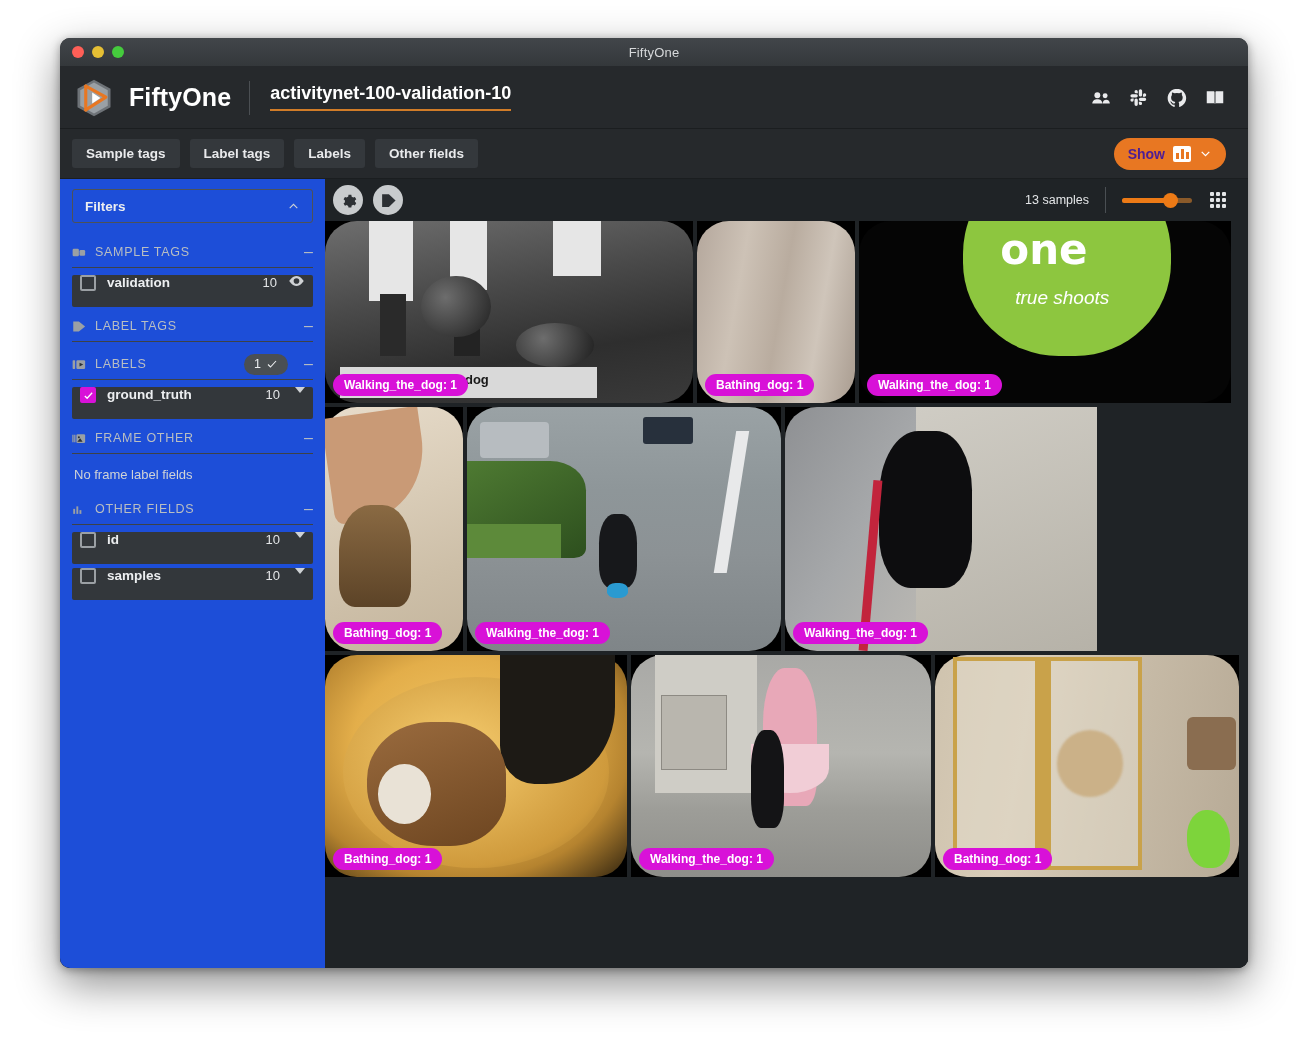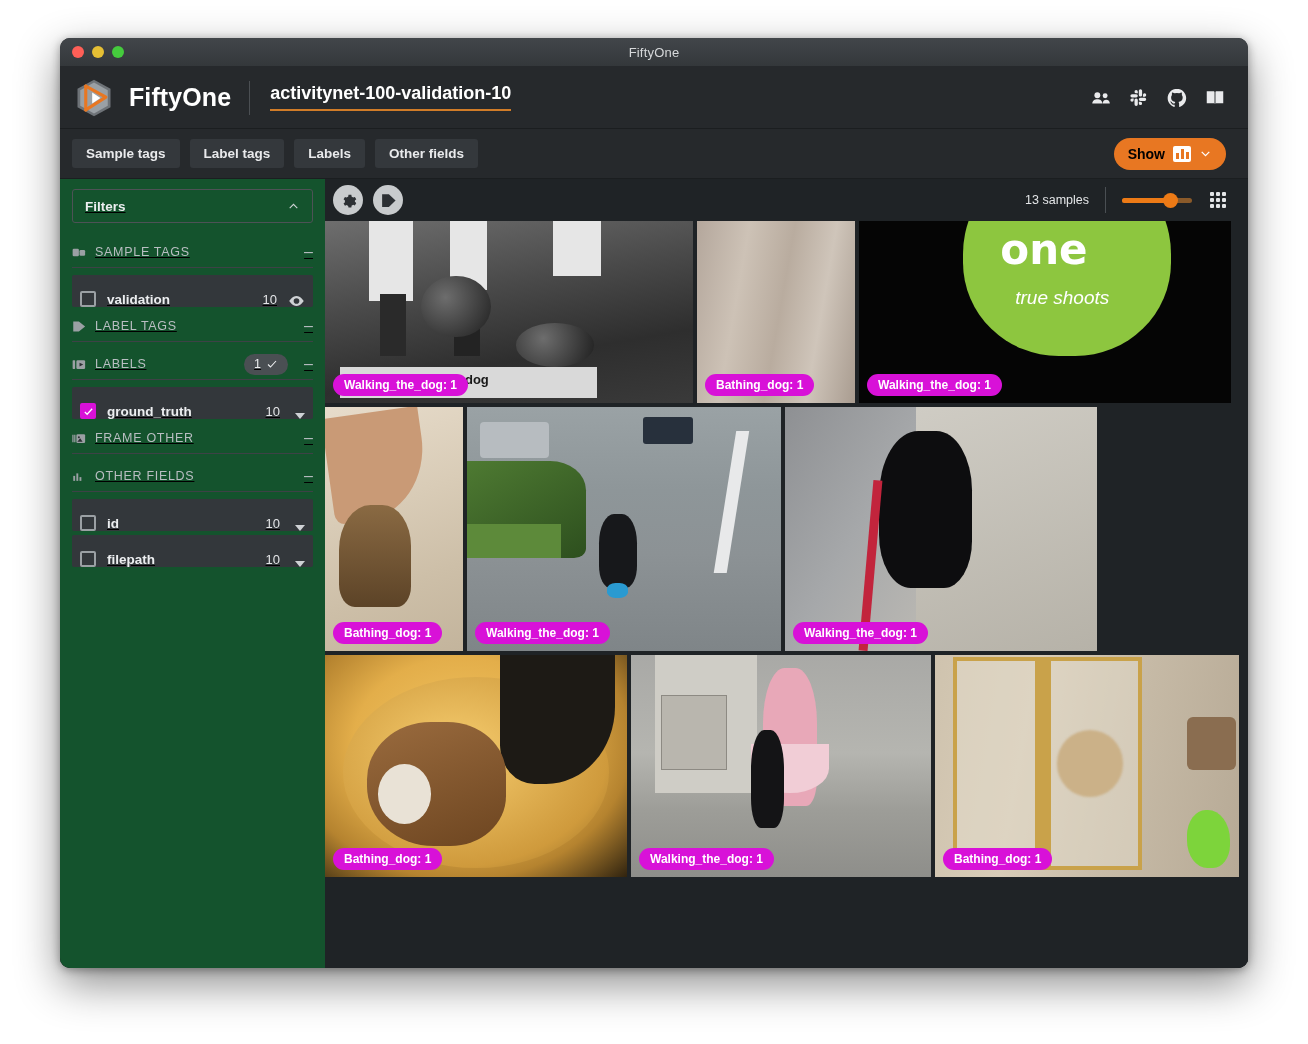--- a/index.html
+++ b/index.html
@@ -75,21 +75,21 @@
   .tab {
     background: #34383c; border-radius: 3px;
     padding: 7px 14px; font-size: 13.5px; font-weight: bold; color: #e9eaec;
     cursor: pointer; white-space: nowrap;
   }
   .show-btn {
     background: #e87722; border-radius: 16px;
     height: 32px; display: flex; align-items: center; gap: 8px;
     padding: 0 14px; cursor: pointer;
   }
-  .show-label { font-size: 14px; font-weight: bold; color: #000000; }
+  .show-label { font-size: 14px; font-weight: bold; color: #4c1d95; }
   .show-chart {
     width: 18px; height: 16px; background: #ffffff; border-radius: 2px;
     display: flex; align-items: flex-end; justify-content: center; gap: 2px;
     padding-bottom: 3px;
   }
   .show-chart i { display: block; width: 3px; background: #e87722; }
   .chev { width: 13px; height: 13px; fill: none; stroke: #fff; stroke-width: 2.3; }
 
   
   .viewbar {
@@ -107,24 +107,23 @@
   .viewbar-right { margin-left: auto; display: flex; align-items: center; gap: 13px; }
   .x-icon { width: 17px; height: 17px; stroke: #cfd2d5; stroke-width: 2; cursor: pointer; }
   .help-icon { width: 20px; height: 20px; cursor: pointer; }
 
   
   .body-area { flex: 1; display: flex; min-height: 0; background: #1f2326; }
 
   
   .sidebar {
     flex: 0 0 265px;
-    background: #14532d;
+    background: #1d4ed8;
     padding: 10px 12px 0 12px;
     overflow: hidden;
-    text-decoration: underline;
   }
   .filters-box {
     border: 1px solid #4d5256; border-radius: 3px;
     height: 34px; display: flex; align-items: center; justify-content: space-between;
     padding: 0 12px; margin-bottom: 14px; cursor: pointer;
   }
   .filters-label { font-size: 13.5px; font-weight: bold; color: #eceef0; }
   .caret-up { width: 13px; height: 13px; fill: none; stroke: #cfd2d5; stroke-width: 2; }
 
   .section { margin-bottom: 2px; }
@@ -139,21 +138,21 @@
   .sec-badge {
     background: #4a4f53; border-radius: 11px; height: 21px; min-width: 44px;
     display: flex; align-items: center; justify-content: center; gap: 5px;
     font-size: 12.5px; color: #eceef0; padding: 0 9px;
   }
   .sec-badge svg { width: 12px; height: 12px; fill: none; stroke: #eceef0; stroke-width: 2.2; }
   .sec-minus { font-size: 16px; color: #b9bec2; line-height: 1; padding-left: 8px; }
   .sec-rule { height: 1px; background: #3d4246; margin-bottom: 7px; }
 
   .field-row {
-    display: flex; align-items: flex-end; gap: 11px;
+    display: flex; align-items: flex-start; gap: 11px;
     height: 32px; padding: 0 8px; border-radius: 2px;
     background: #33373b; margin-bottom: 4px; cursor: pointer;
   }
   .cbox {
     width: 16px; height: 16px; border: 2px solid #9ba0a4; border-radius: 2px;
     flex: 0 0 auto;
   }
   .cbox.checked {
     background: #d811d8; border-color: #d811d8;
     display: flex; align-items: center; justify-content: center;
@@ -182,21 +181,21 @@
   .slider { width: 70px; height: 22px; position: relative; cursor: pointer; margin-right: 18px; }
   .slider-track { position: absolute; top: 9px; left: 0; width: 100%; height: 5px; background: #8a5a2a; border-radius: 3px; }
   .slider-fill { position: absolute; top: 9px; left: 0; width: 66%; height: 5px; background: #ec7a16; border-radius: 3px; }
   .slider-thumb { position: absolute; top: 4px; left: 58%; width: 15px; height: 15px; border-radius: 50%; background: #ec7a16; }
   .grid-icon { display: grid; grid-template-columns: repeat(3,4px); grid-template-rows: repeat(3,4px); gap: 2px; cursor: pointer; }
   .grid-icon i { background: #e3e5e7; border-radius: 1px; display: block; }
 
   .grid { flex: 1; overflow: hidden; background: #1f2326; }
   .grid-row { display: flex; gap: 4px; margin-bottom: 4px; }
   .cell { position: relative; overflow: hidden; background: #000; }
-  .cell .scene { position: absolute; inset: 0; }
+  .cell .scene { position: absolute; inset: 0; border-radius: 32px; }
   .pill {
     position: absolute; left: 8px; bottom: 7px;
     background: #d811d8; color: #ffffff;
     font-size: 12px; font-weight: bold;
     border-radius: 11px; padding: 4px 11px;
     white-space: nowrap; max-width: calc(100% - 16px);
     overflow: hidden; text-overflow: ellipsis;
   }
 
   .sc1 { background: linear-gradient(170deg,#6e6e6e 0%,#4a4a4a 38%,#2e2e2e 70%,#3a3a3a 100%); }
@@ -407,20 +406,21 @@
             <rect x="0.5" y="4" width="2" height="12"></rect>
               <rect x="3.5" y="4" width="2" height="12"></rect>
             <rect x="7" y="3" width="14" height="14" rx="2"></rect>
             <circle cx="11" cy="8" r="1.6" fill="#2c3034"></circle>
             <polygon points="8.5,15 13,9.5 17,15" fill="#2c3034"></polygon>
           </svg>
           <span class="sec-title">FRAME OTHER</span>
           <span class="sec-minus">–</span>
         </div>
         <div class="sec-rule"></div>
+        <div class="empty-note">No frame label fields</div>
       </div>
 
       <div class="section">
         <div class="section-head">
           <svg class="sec-icon" viewBox="0 0 24 20">
             <rect x="2" y="9" width="3" height="8"></rect>
               <rect x="7" y="5" width="3" height="12"></rect>
               <rect x="12" y="11" width="3" height="6"></rect>
           </svg>
           <span class="sec-title">OTHER FIELDS</span>
@@ -428,21 +428,21 @@
         </div>
         <div class="sec-rule"></div>
         <div class="field-row">
           <span class="cbox"></span>
           <span class="field-name">id</span>
           <span class="field-count">10</span>
           <span class="tri-down"></span>
         </div>
         <div class="field-row">
           <span class="cbox"></span>
-          <span class="field-name">filepath</span>
+          <span class="field-name">samples</span>
           <span class="field-count">10</span>
           <span class="tri-down"></span>
         </div>
       </div>
 
     </div>
 
     <div class="grid-panel">
 
       <div class="grid-toolbar">

